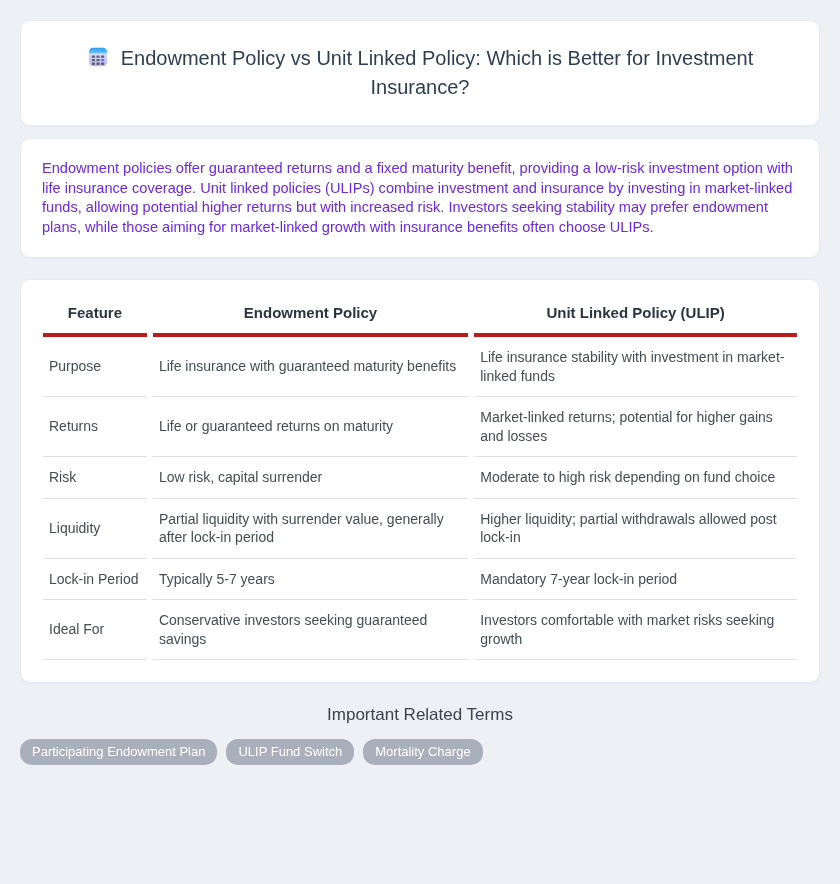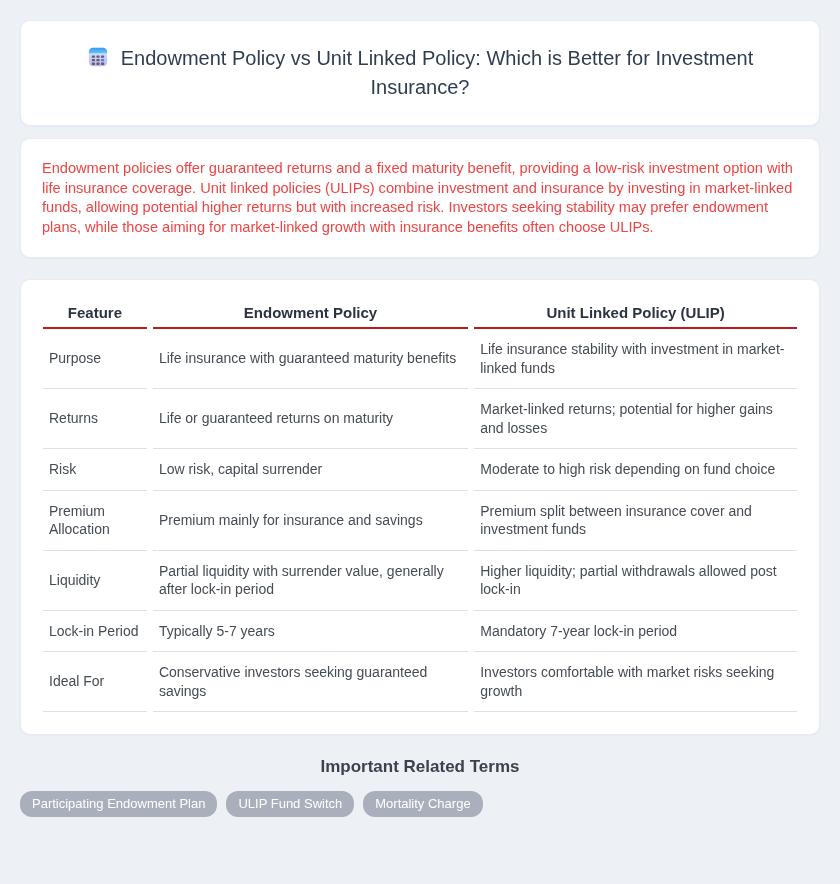--- a/index.html
+++ b/index.html
@@ -37,56 +37,56 @@
     color:#2e3d4f;
   }
   
   .intro-card {
     padding:20px 21px;
     margin-bottom:21px;
   }
   .intro-text {
     font-size:14.6px;
     line-height:19.5px;
-    color:#ef4444;
+    color:#6d28d9;
   }
   
   .table-card {
     padding:18px 16px 22px 16px;
     margin-bottom:22px;
   }
   table.compare {
     width:100%;
     border-collapse:separate;
     border-spacing:6px 0;
     font-size:14px;
   }
   table.compare col.col-feature { width:14%; }
   table.compare col.col-endowment { width:42.5%; }
   table.compare col.col-ulip { width:43.5%; }
   table.compare thead th {
     font-size:15px;
     font-weight:700;
     color:#2b3440;
     text-align:center;
-    padding:6px 6px 6px 6px;
-    border-bottom:2px solid #b91c1c;
+    padding:6px 6px 12px 6px;
+    border-bottom:4px solid #b91c1c;
   }
   table.compare tbody td {
     padding:11px 6px;
     border-bottom:1px solid #dde1e6;
     vertical-align:middle;
     line-height:18.5px;
     color:#454c54;
   }
   
   .terms-heading {
     text-align:center;
     font-size:17px;
-    font-weight:700;
+    font-weight:400;
     color:#3b424c;
     margin:0 0 14px 0;
   }
   .terms-list {
     display:flex;
     flex-wrap:wrap;
     gap:8px 9px;
     margin-bottom:14px;
   }
   .chip {
@@ -164,25 +164,20 @@
             <td>Returns</td>
             <td>Life or guaranteed returns on maturity</td>
             <td>Market-linked returns; potential for higher gains and losses</td>
           </tr>
           <tr>
             <td>Risk</td>
             <td>Low risk, capital surrender</td>
             <td>Moderate to high risk depending on fund choice</td>
           </tr>
           <tr>
-            <td>Premium Allocation</td>
-            <td>Premium mainly for insurance and savings</td>
-            <td>Premium split between insurance cover and investment funds</td>
-          </tr>
-          <tr>
             <td>Liquidity</td>
             <td>Partial liquidity with surrender value, generally after lock-in period</td>
             <td>Higher liquidity; partial withdrawals allowed post lock-in</td>
           </tr>
           <tr>
             <td>Lock-in Period</td>
             <td>Typically 5-7 years</td>
             <td>Mandatory 7-year lock-in period</td>
           </tr>
           <tr>

